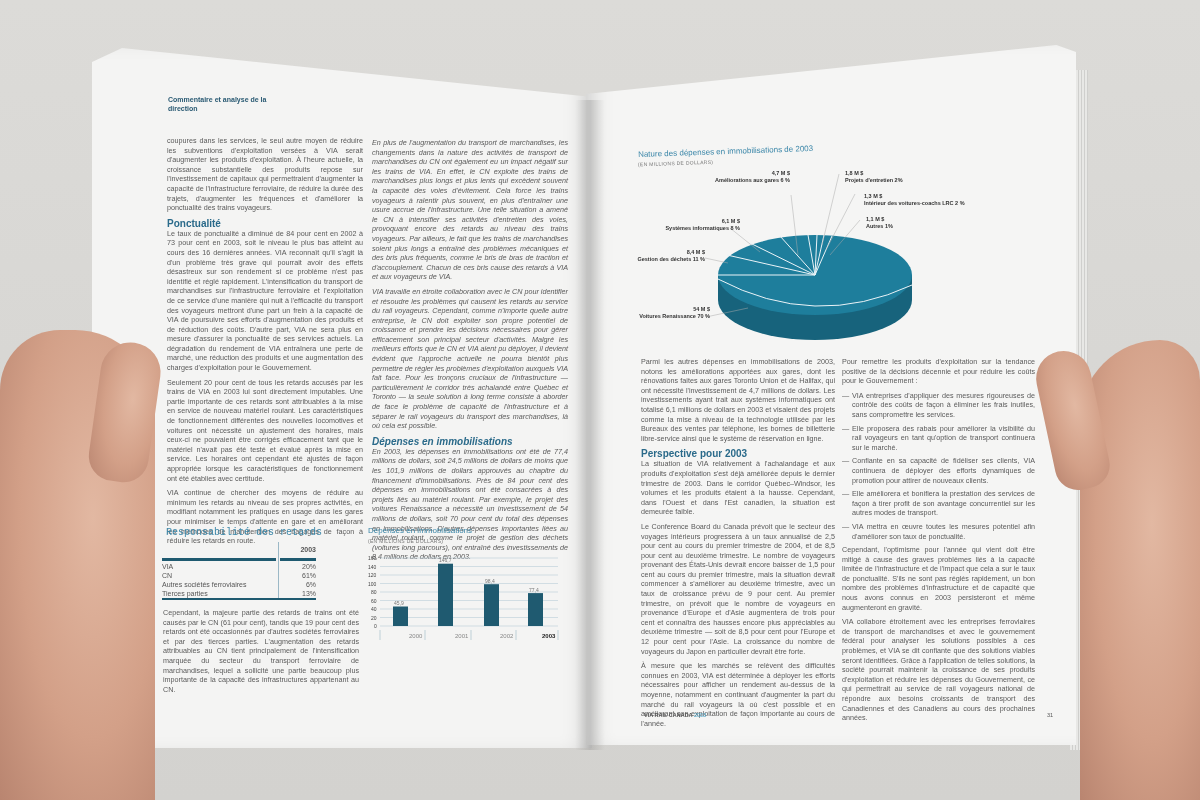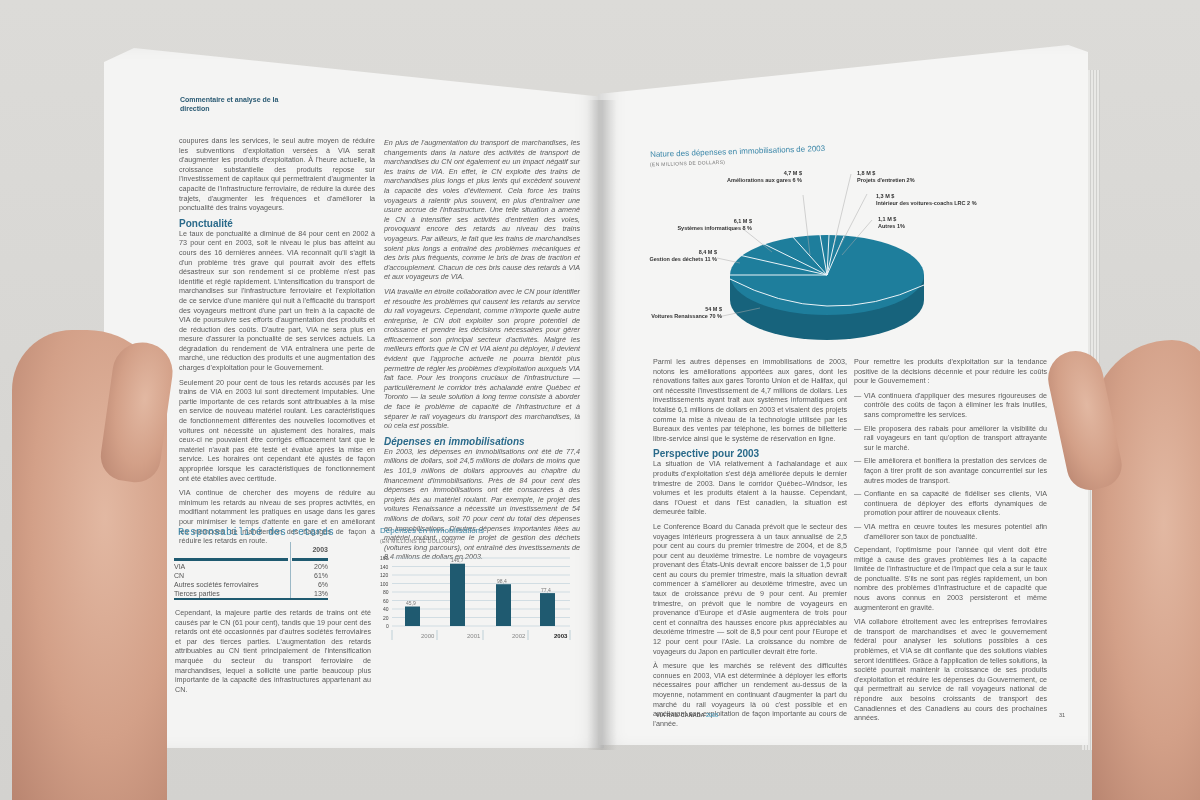--- a/index.html
+++ b/index.html
@@ -1,18 +1,18 @@
 <!DOCTYPE html>
 <html><head>
 <meta charset="utf-8">
 <style>
   html,body{margin:0;padding:0;}
   body{width:1200px;height:800px;overflow:hidden;background:#d6d5d2;position:relative;font-family:"Liberation Sans",sans-serif;}
   .bg-top{position:absolute;left:0;top:0;width:1200px;height:800px;background:linear-gradient(180deg,#dcdbd8 0%,#d3d2cf 100%);}
-  .book{position:absolute;left:12px;top:0;width:1068px;height:800px;}
+  .book{position:absolute;left:0;top:0;width:1068px;height:800px;}
   .page-left{position:absolute;left:92px;top:48px;width:500px;height:700px;background:#f4f4f3;clip-path:polygon(6% 0,100% 7%,100% 100%,0 100%,0 2%);box-shadow:inset -18px 0 25px -15px rgba(0,0,0,0.25);}
   .page-right{position:absolute;left:586px;top:45px;width:490px;height:700px;background:#f5f5f4;clip-path:polygon(0 7%,96% 0,100% 1%,100% 100%,0 100%);box-shadow:inset 18px 0 25px -15px rgba(0,0,0,0.2);}
   .page-edges{position:absolute;left:1070px;top:70px;width:18px;height:680px;background:repeating-linear-gradient(90deg,#e8e8e6 0 2px,#cfcfcd 2px 3px);}
   .spine-shadow{position:absolute;left:575px;top:100px;width:30px;height:650px;background:linear-gradient(90deg,rgba(0,0,0,0) 0%,rgba(0,0,0,0.12) 50%,rgba(0,0,0,0) 100%);}
   .txt{position:absolute;font-size:7.2px;line-height:9.6px;color:#5a5a5a;text-align:justify;}
   .hdr{position:absolute;font-size:7px;line-height:9px;font-weight:bold;color:#2a5a73;}
   .subh{font-weight:bold;color:#2a6a8a;font-size:10px;line-height:11px;display:block;}
   .para{display:block;margin-bottom:5px;}
   .chart-title{position:absolute;color:#3a86a8;font-size:8px;}
   .chart-sub{position:absolute;color:#777;font-size:5px;letter-spacing:0.3px;}
@@ -175,24 +175,24 @@
     <span class="para">Parmi les autres dépenses en immobilisations de 2003, notons les améliorations apportées aux gares, dont les rénovations faites aux gares Toronto Union et de Halifax, qui ont nécessité l'investissement de 4,7 millions de dollars. Les investissements ayant trait aux systèmes informatiques ont totalisé 6,1 millions de dollars en 2003 et visaient des projets comme la mise à niveau de la technologie utilisée par les Bureaux des ventes par téléphone, les bornes de billetterie libre-service ainsi que le système de réservation en ligne.</span>
     <span class="subh">Perspective pour 2003</span>
     <span class="para">La situation de VIA relativement à l'achalandage et aux produits d'exploitation s'est déjà améliorée depuis le dernier trimestre de 2003. Dans le corridor Québec–Windsor, les volumes et les produits étaient à la hausse. Cependant, dans l'Ouest et dans l'Est canadien, la situation est demeurée faible.</span>
     <span class="para">Le Conference Board du Canada prévoit que le secteur des voyages intérieurs progressera à un taux annualisé de 2,5 pour cent au cours du premier trimestre de 2004, et de 8,5 pour cent au deuxième trimestre. Le nombre de voyageurs provenant des États-Unis devrait encore baisser de 1,5 pour cent au cours du premier trimestre, mais la situation devrait commencer à s'améliorer au deuxième trimestre, avec un taux de croissance prévu de 9 pour cent. Au premier trimestre, on prévoit que le nombre de voyageurs en provenance d'Europe et d'Asie augmentera de trois pour cent et connaîtra des hausses encore plus appréciables au deuxième trimestre — soit de 8,5 pour cent pour l'Europe et 12 pour cent pour l'Asie. La croissance du nombre de voyageurs du Japon en particulier devrait être forte.</span>
     <span class="para">À mesure que les marchés se relèvent des difficultés connues en 2003, VIA est déterminée à déployer les efforts nécessaires pour afficher un rendement au-dessus de la moyenne, notamment en continuant d'augmenter la part du marché du rail voyageurs là où c'est possible et en améliorant son exploitation de façon importante au cours de l'année.</span>
   </div>
 
   <div class="txt" style="left:842px;top:357px;width:193px;">
     <span class="para">Pour remettre les produits d'exploitation sur la tendance positive de la décisions décennie et pour réduire les coûts pour le Gouvernement :</span>
     <ul class="bul">
-      <li>VIA continuera d'appliquer des mesures rigoureuses de contrôle des coûts de façon à éliminer les frais inutiles, sans compromettre les services.</li>
-      <li>Elle proposera des rabais pour améliorer la visibilité du rail voyageurs en tant qu'option de transport attrayante sur le marché.</li>
+      <li>VIA entreprises d'appliquer des mesures rigoureuses de contrôle des coûts de façon à éliminer les frais inutiles, sans compromettre les services.</li>
+      <li>Elle proposera des rabais pour améliorer la visibilité du rail voyageurs en tant qu'option de transport continuera sur le marché.</li>
+      <li>Confiante en sa capacité de fidéliser ses clients, VIA continuera de déployer des efforts dynamiques de promotion pour attirer de nouveaux clients.</li>
       <li>Elle améliorera et bonifiera la prestation des services de façon à tirer profit de son avantage concurrentiel sur les autres modes de transport.</li>
-      <li>Confiante en sa capacité de fidéliser ses clients, VIA continuera de déployer des efforts dynamiques de promotion pour attirer de nouveaux clients.</li>
       <li>VIA mettra en œuvre toutes les mesures potentiel afin d'améliorer son taux de ponctualité.</li>
     </ul>
     <span class="para">Cependant, l'optimisme pour l'année qui vient doit être mitigé à cause des graves problèmes liés à la capacité limitée de l'infrastructure et de l'impact que cela a sur le taux de ponctualité. S'ils ne sont pas réglés rapidement, un bon nombre des problèmes d'infrastructure et de capacité que nous avons connus en 2003 persisteront et même augmenteront en gravité.</span>
     <span class="para">VIA collabore étroitement avec les entreprises ferroviaires de transport de marchandises et avec le gouvernement fédéral pour analyser les solutions possibles à ces problèmes, et VIA se dit confiante que des solutions viables seront identifiées. Grâce à l'application de telles solutions, la société pourrait maintenir la croissance de ses produits d'exploitation et réduire les dépenses du Gouvernement, ce qui permettrait au service de rail voyageurs national de répondre aux besoins croissants de transport des Canadiennes et des Canadiens au cours des prochaines années.</span>
   </div>
 
   <div class="footer" style="left:644px;top:712px;font-weight:bold;"><span>VIA RAIL CANADA</span> <span style="color:#3a9ac0;font-weight:normal;">2003</span></div>
   <div class="footer" style="left:1047px;top:712px;">31</div>
 
   <div class="hand" style="left:0;top:330px;width:155px;height:470px;border-radius:60px 80px 0 0;"></div>

